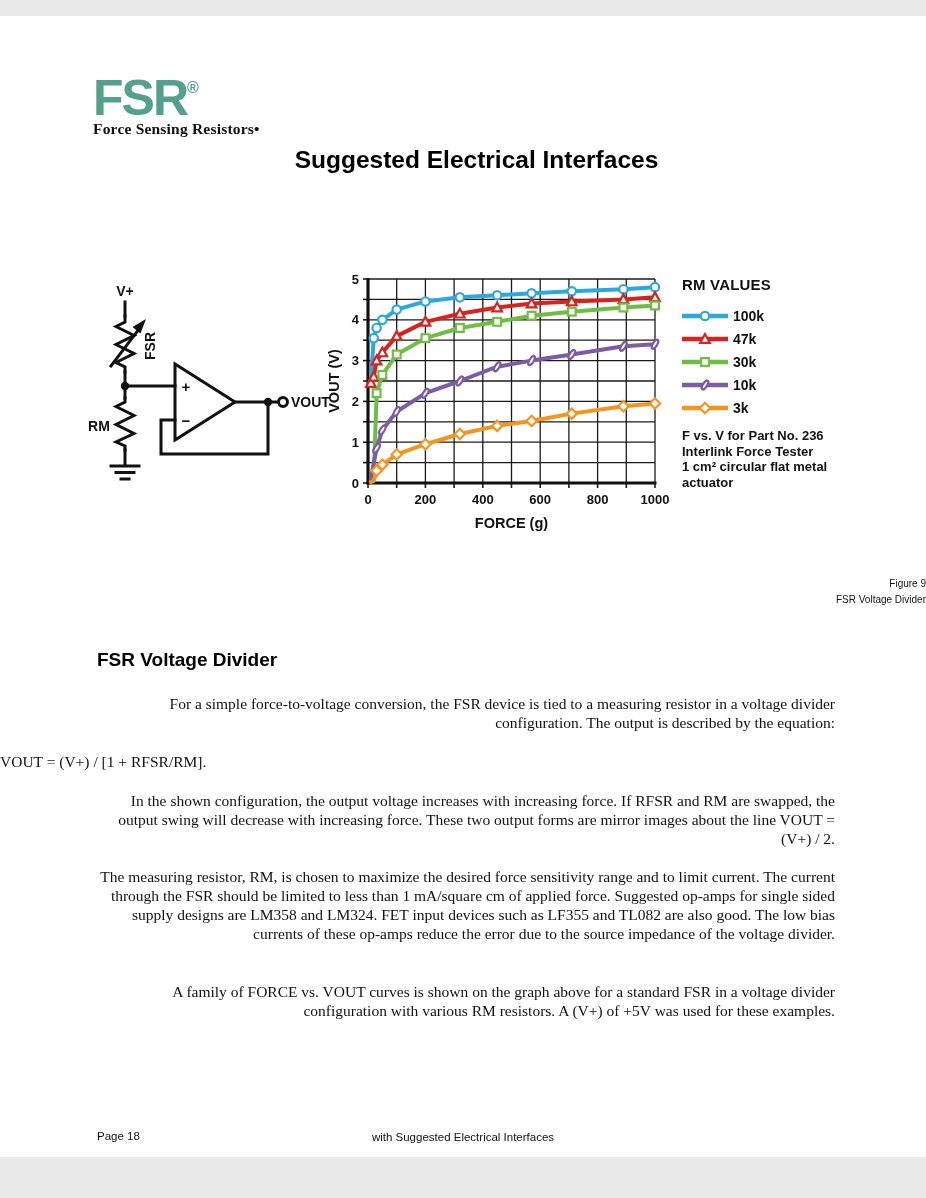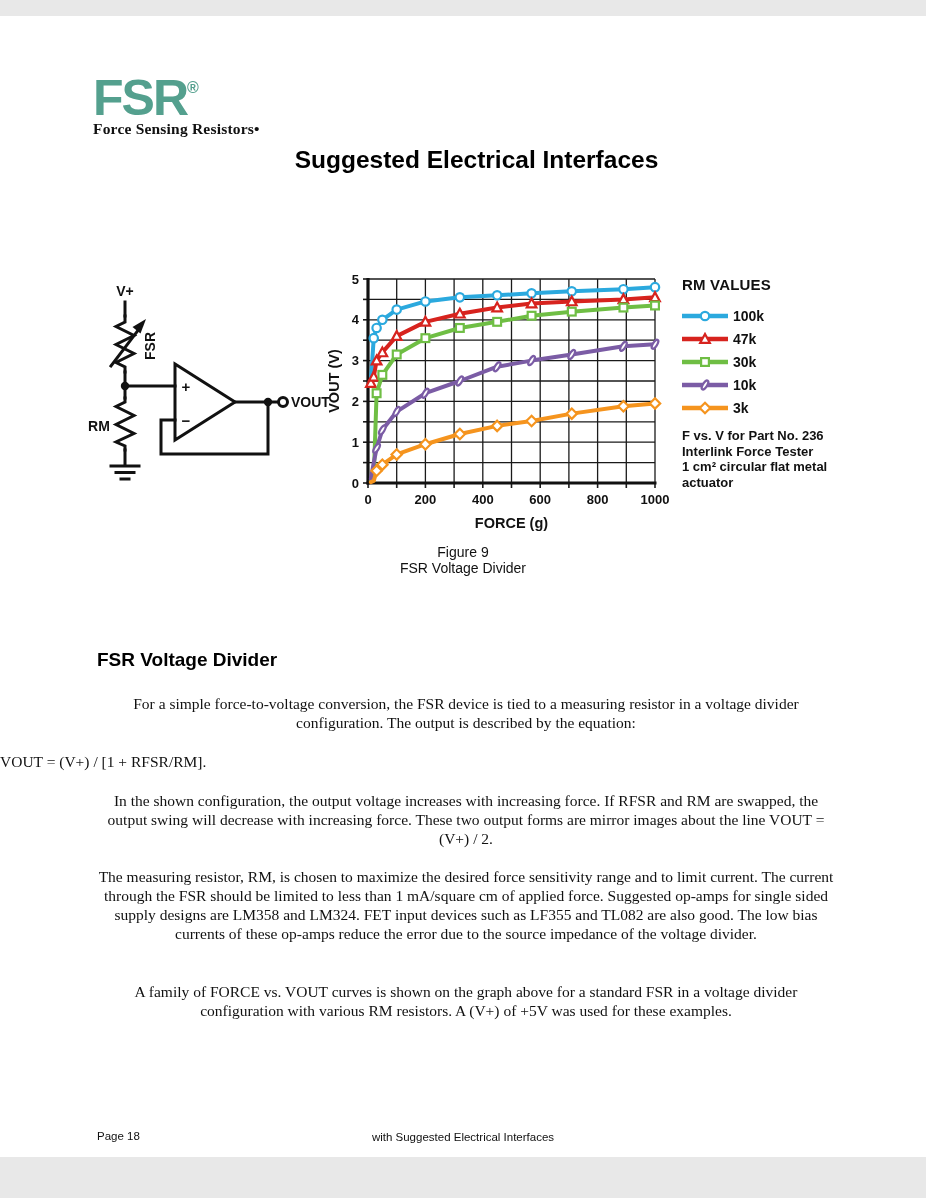--- a/index.html
+++ b/index.html
@@ -23,25 +23,25 @@
     font-family:"Liberation Sans",sans-serif; font-weight:bold; font-size:24.5px; line-height:31px; color:#000;padding-left:27px; }
   
   .circuit-svg { position:absolute; left:85px; top:264px; }
   .chart-svg { position:absolute; left:328px; top:248px; }
   .chart-svg text, .circuit-svg text { font-family:"Liberation Sans",sans-serif; font-weight:bold; fill:#111; }
   .legend { position:absolute; left:682px; top:260px; font-family:"Liberation Sans",sans-serif; }
   .legend-title { font-weight:bold; font-size:15px; color:#111; margin-bottom:11px; letter-spacing:0.2px; }
   .legend-row { display:flex; align-items:center; height:23px; }
   .legend-row .lab { font-weight:bold; font-size:14px; color:#111; margin-left:5px; }
   .annotation { position:absolute; left:682px; top:412px; font-family:"Liberation Sans",sans-serif; font-weight:bold; font-size:13px; line-height:15.5px; color:#111; }
-  .caption { position:absolute; left:0; top:529px; width:100%; text-align:center;
-    font-family:"Liberation Sans",sans-serif; font-size:14px; line-height:15.5px; color:#111; }
+  .caption { position:absolute; left:0; top:560px; width:100%; text-align:right;
+    font-family:"Liberation Sans",sans-serif; font-size:10px; line-height:15.5px; color:#111; }
   
   .section-heading { position:absolute; left:97px; top:633px; font-family:"Liberation Sans",sans-serif; font-weight:bold; font-size:19px; color:#000; }
-  .para { position:absolute; left:97px; width:738px; font-size:15.5px; line-height:19px; text-align:center; }
+  .para { position:absolute; left:97px; width:738px; font-size:15.5px; line-height:19px; text-align:right; }
   .p1 { top:678px; } .p2 { top:775px; } .p3 { top:851px; } .p4 { top:966px; }
   .equation { position:absolute; left:0; top:737px; width:100%; text-align:left; font-size:15.5px; }
   
   .footer-page { position:absolute; left:97px; top:1114px; font-family:"Liberation Sans",sans-serif; font-size:11.5px; color:#111; }
   .footer-center { position:absolute; left:0; top:1114px; width:100%; text-align:center;
     font-family:"Liberation Sans",sans-serif; font-size:11.5px; line-height:14.5px; color:#111; }
 </style>
 </head>
 <body>
 

